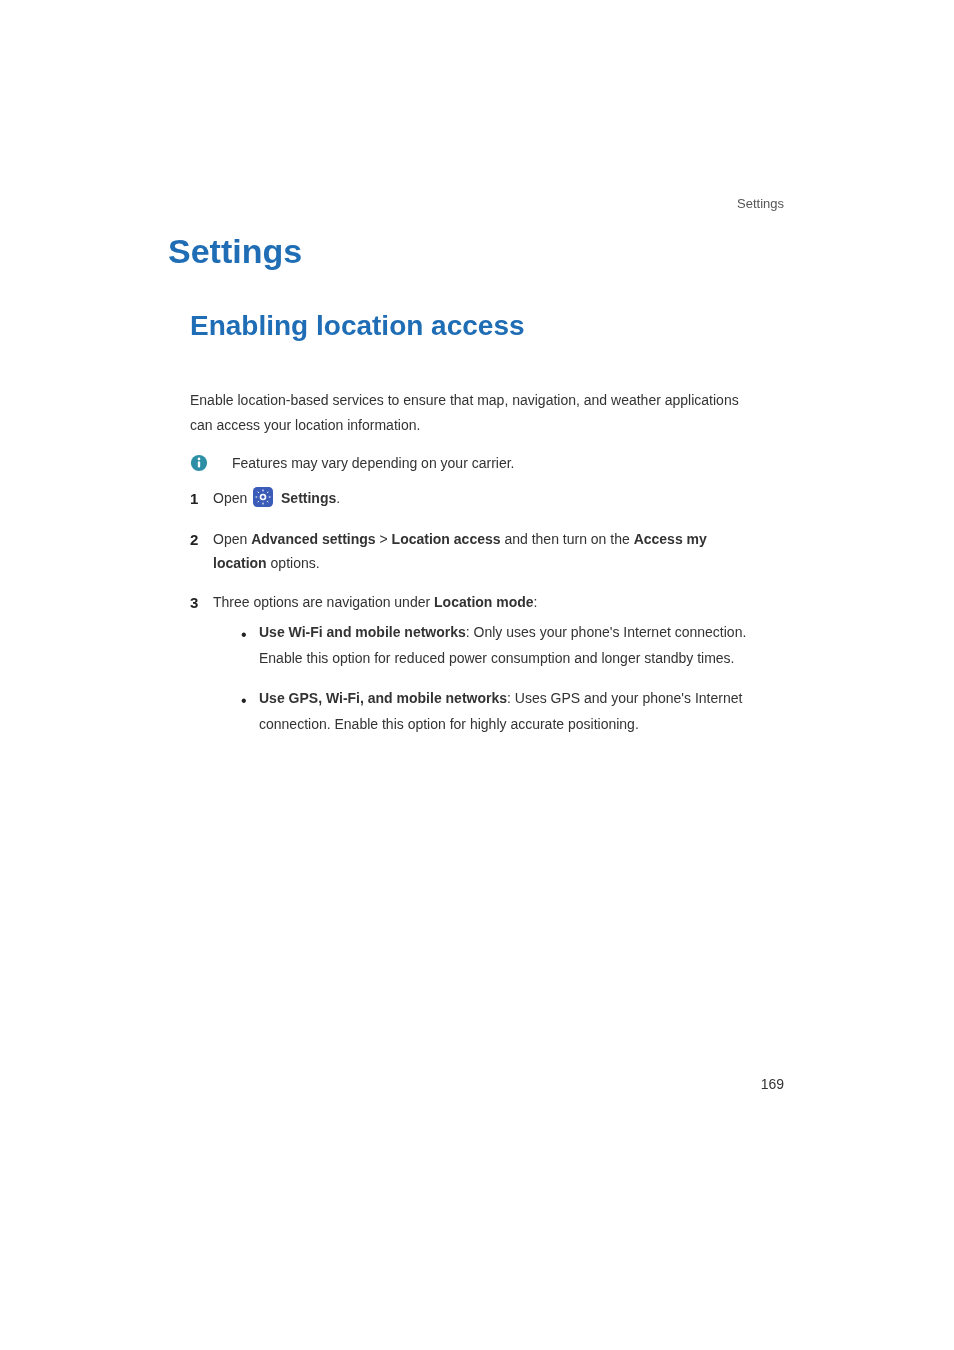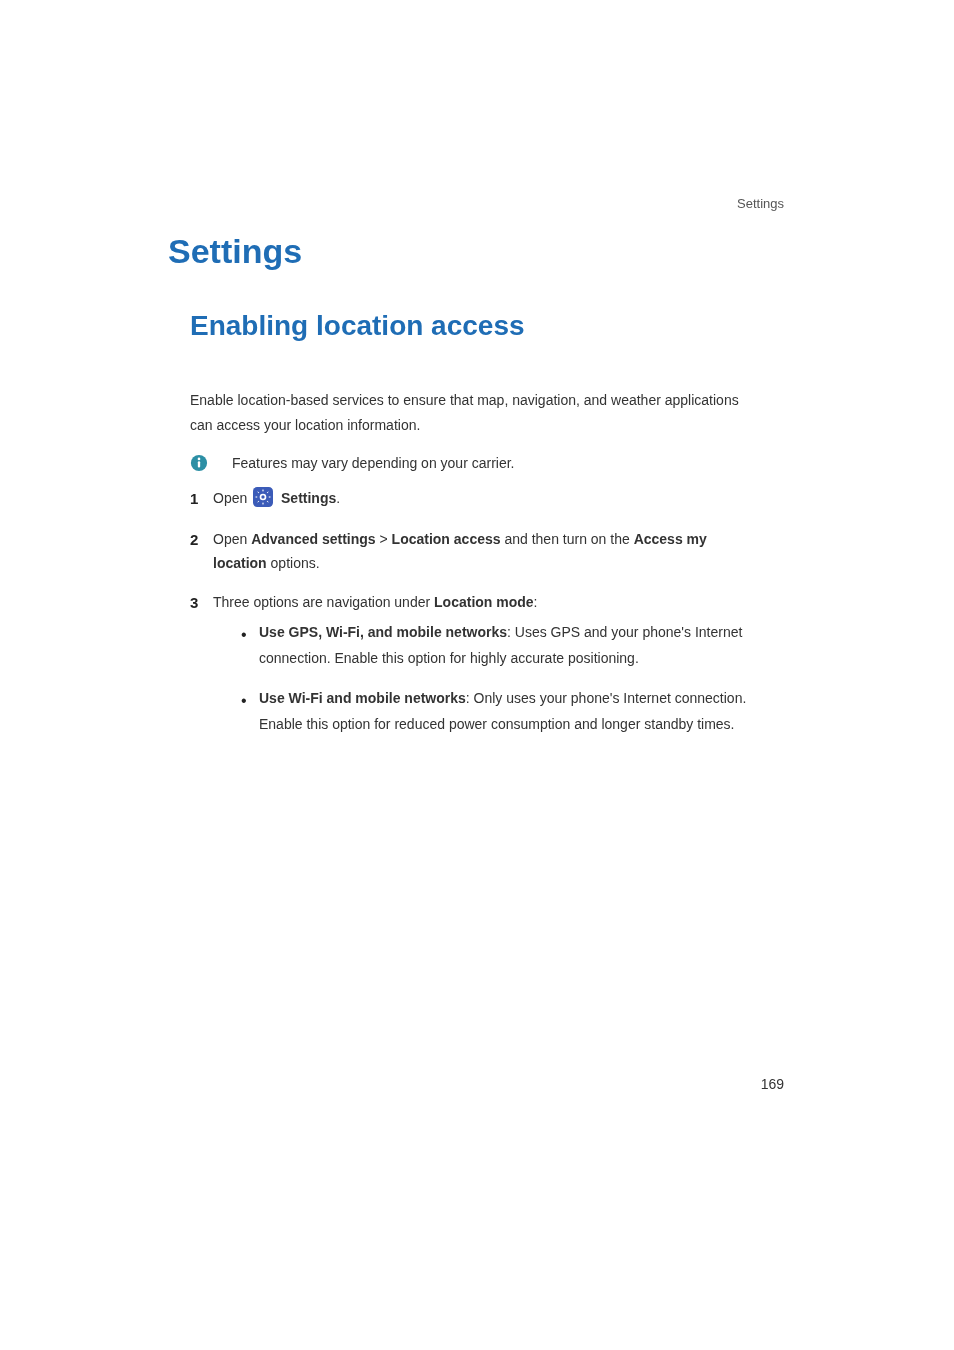--- a/index.html
+++ b/index.html
@@ -164,24 +164,24 @@
     </div>
   </div>
 
   <div class="step">
     <div class="step-num">3</div>
     <div class="step-body">
       <span>Three options are navigation under </span><span class="bold">Location mode</span><span>:</span>
 
       <div class="bullets">
         <div class="bullet">
-          <span class="bold">Use GPS, Wi-Fi, and mobile networks</span><span>: Uses GPS and your phone's Internet connection. Enable this option for highly accurate positioning.</span>
+          <span class="bold">Use Wi-Fi and mobile networks</span><span>: Only uses your phone's Internet connection. Enable this option for reduced power consumption and longer standby times.</span>
         </div>
         <div class="bullet">
-          <span class="bold">Use Wi-Fi and mobile networks</span><span>: Only uses your phone's Internet connection. Enable this option for reduced power consumption and longer standby times.</span>
+          <span class="bold">Use GPS, Wi-Fi, and mobile networks</span><span>: Uses GPS and your phone's Internet connection. Enable this option for highly accurate positioning.</span>
         </div>
       </div>
     </div>
   </div>
 
 </div>
 
 <div class="page-number">169</div>
 
 </body></html>

